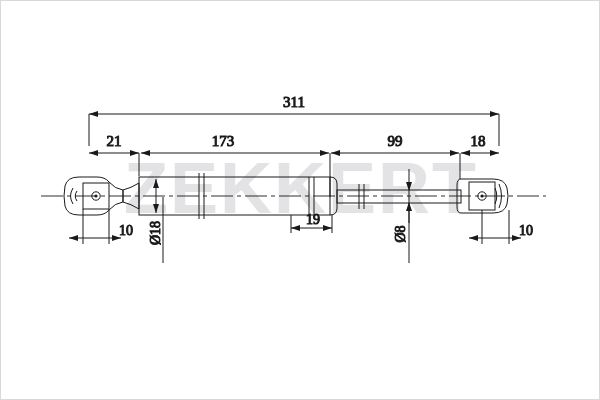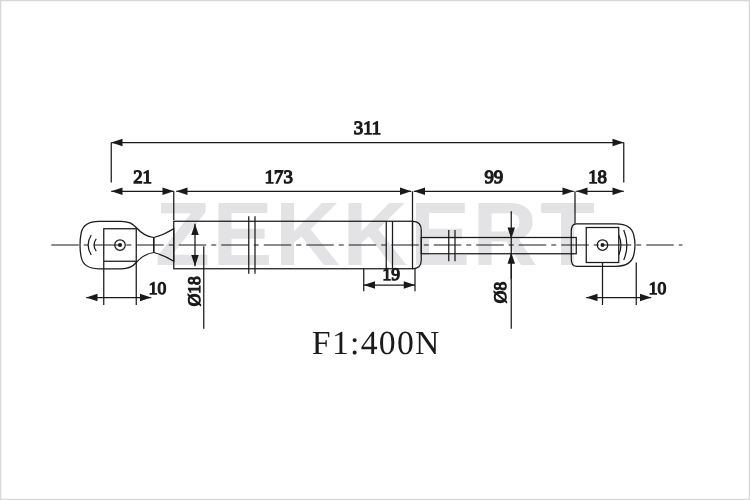--- a/index.html
+++ b/index.html
@@ -222,15 +222,14 @@
       <text class="dim-text-sm" x="525" y="234" text-anchor="middle">10</text>
 
       <text class="dim-text-sm" x="159" y="232" text-anchor="middle" transform="rotate(-90 159 232)">Ø18</text>
 
       <text class="dim-text-sm" x="404" y="233" text-anchor="middle" transform="rotate(-90 404 233)">Ø8</text>
 
     </g>
   </svg>
 
 
-  <div class="force-label">F1:400N</div>
 
 </div>
 
 </body></html>

